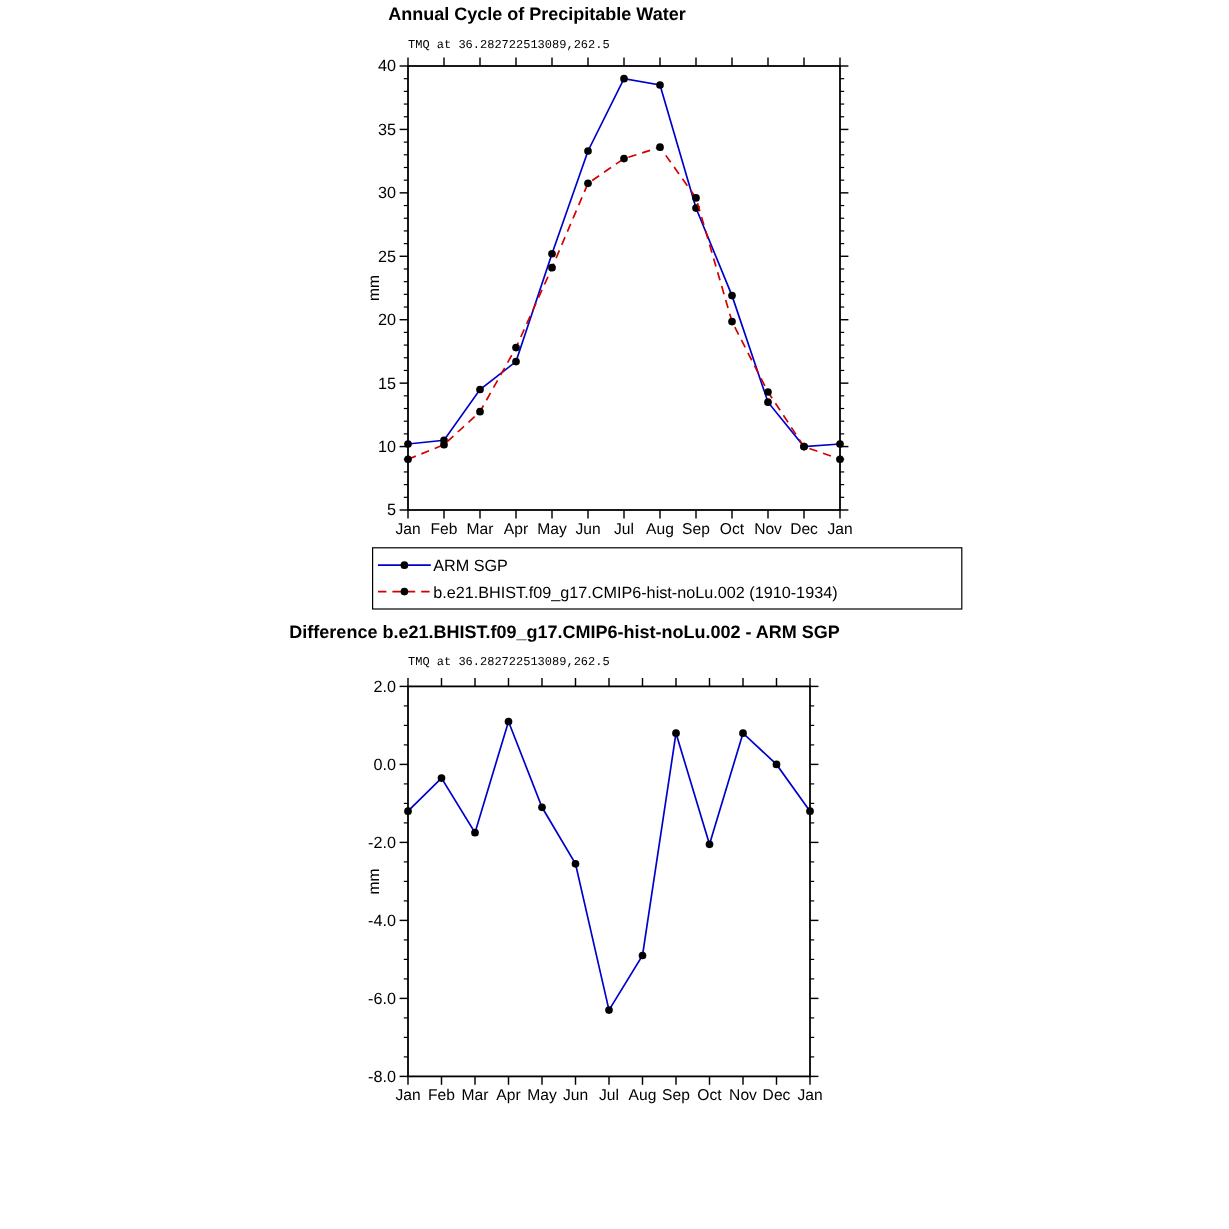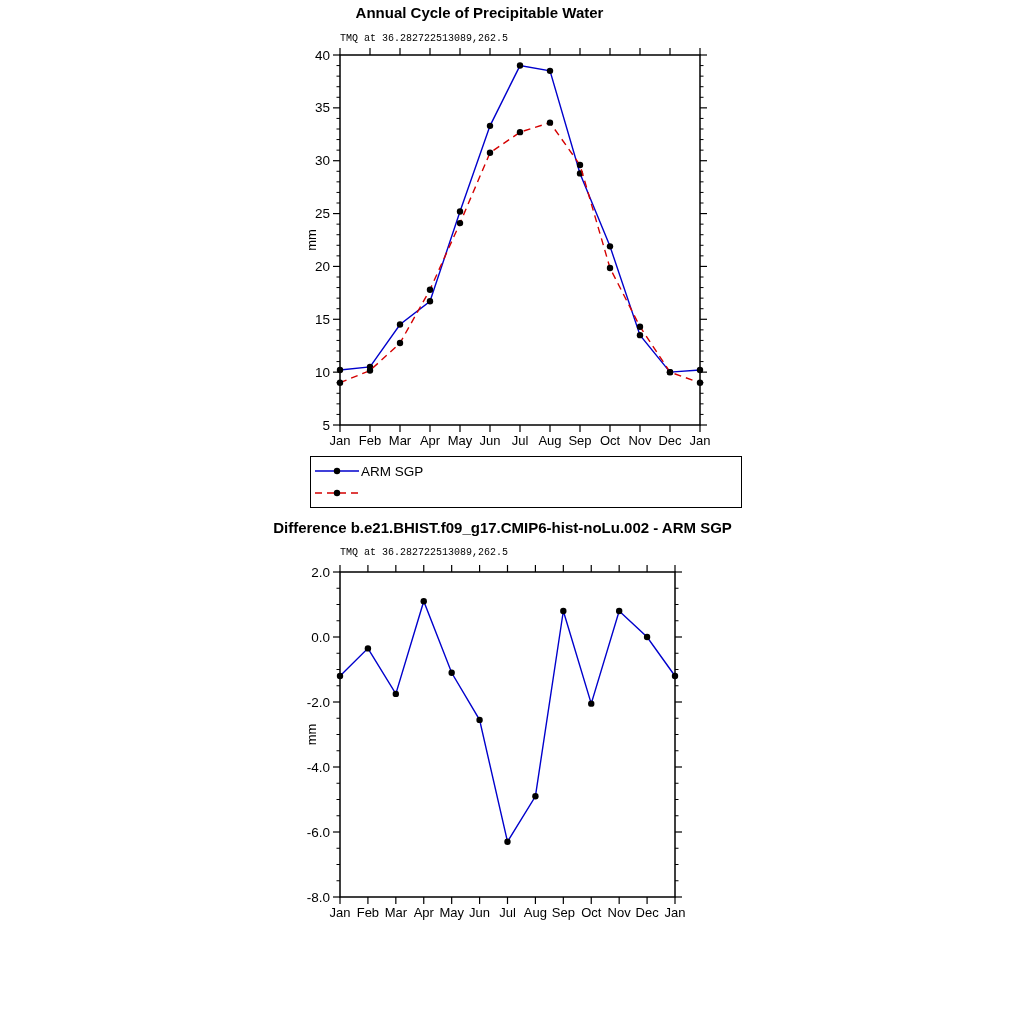--- a/index.html
+++ b/index.html
@@ -1,19 +1,19 @@
 <!DOCTYPE html>
 <html><head>
 <meta charset="utf-8">
 <style>
   html,body{margin:0;padding:0;background:#ffffff;}
   body{width:1024px;height:1024px;position:relative;overflow:hidden;
        font-family:"Liberation Sans",sans-serif;color:#000;}
   .abs{position:absolute;}
-  .chart-title{font-weight:bold;font-size:15px;text-align:center;width:895px;left:0;margin-left:32px;}
+  .chart-title{font-weight:bold;font-size:15px;text-align:center;width:895px;left:0;}
   .chart-subtitle{font-size:10px;font-family:Liberation Mono, monospace;}
   .legend-box{border:1px solid #000;background:#fff;box-sizing:border-box;padding:3px 2px;}
   .legend-row{display:flex;align-items:center;height:22px;}
   .legend-label{font-size:13.5px;white-space:nowrap;}
   svg text{font-family:"Liberation Sans",sans-serif;fill:#000;}
 </style>
 </head>
 <body>
 
 <div class="abs chart-title" style="top:4px;">Annual Cycle of Precipitable Water</div>
@@ -165,33 +165,34 @@
     <circle cx="210" cy="107.78571428571428" r="3.2" fill="#000000"></circle>
     <circle cx="240" cy="87.17142857142852" r="3.2" fill="#000000"></circle>
     <circle cx="270" cy="77.65714285714284" r="3.2" fill="#000000"></circle>
     <circle cx="300" cy="119.94285714285712" r="3.2" fill="#000000"></circle>
     <circle cx="330" cy="223.01428571428568" r="3.2" fill="#000000"></circle>
     <circle cx="360" cy="281.68571428571425" r="3.2" fill="#000000"></circle>
     <circle cx="390" cy="327.14285714285717" r="3.2" fill="#000000"></circle>
     <circle cx="420" cy="337.7142857142857" r="3.2" fill="#000000"></circle>
   </svg>
 
-<div class="abs legend-box" style="left:310px;top:456px;width:432px;">
+<div class="abs legend-box" style="left:310px;top:456px;width:492px;">
   <div class="legend-row">
     <svg width="48" height="14">
       <line x1="2" y1="7" x2="46" y2="7" stroke="#0000cc" stroke-width="1.4"></line>
       <circle cx="24" cy="7" r="3.2" fill="#000000"></circle>
     </svg>
     <span class="legend-label">ARM SGP</span>
   </div>
   <div class="legend-row">
     <svg width="48" height="14">
       <line x1="2" y1="7" x2="46" y2="7" stroke="#d40000" stroke-width="1.4" stroke-dasharray="7,5"></line>
       <circle cx="24" cy="7" r="3.2" fill="#000000"></circle>
     </svg>
+    <span class="legend-label">b.e21.BHIST.f09_g17.CMIP6-hist-noLu.002 (1910-1934)</span>
   </div>
 </div>
 
 <div class="abs chart-title" style="top:519px;padding-left:23px;">Difference b.e21.BHIST.f09_g17.CMIP6-hist-noLu.002 - ARM SGP</div>
 
 <div class="abs chart-subtitle" style="left:340px;top:547px;">TMQ at 36.282722513089,262.5</div>
 
 <svg class="abs" style="left:280px;top:560px;" width="460" height="380">
     <rect x="60" y="12" width="335" height="325" fill="none" stroke="#000" stroke-width="1.5"></rect>
     <line x1="60" y1="320.75" x2="56.5" y2="320.75" stroke="#000"></line>

